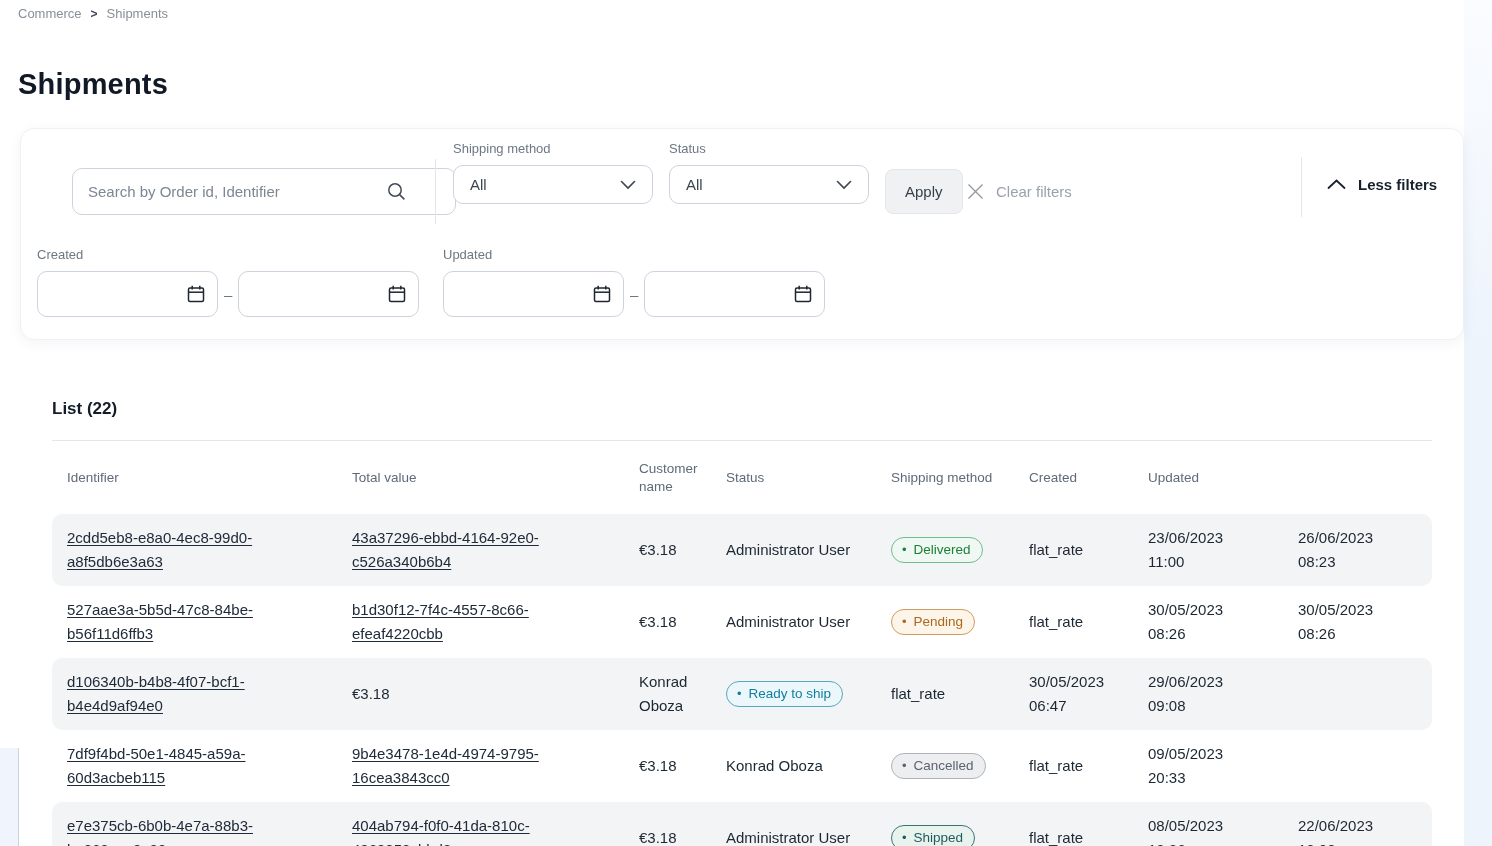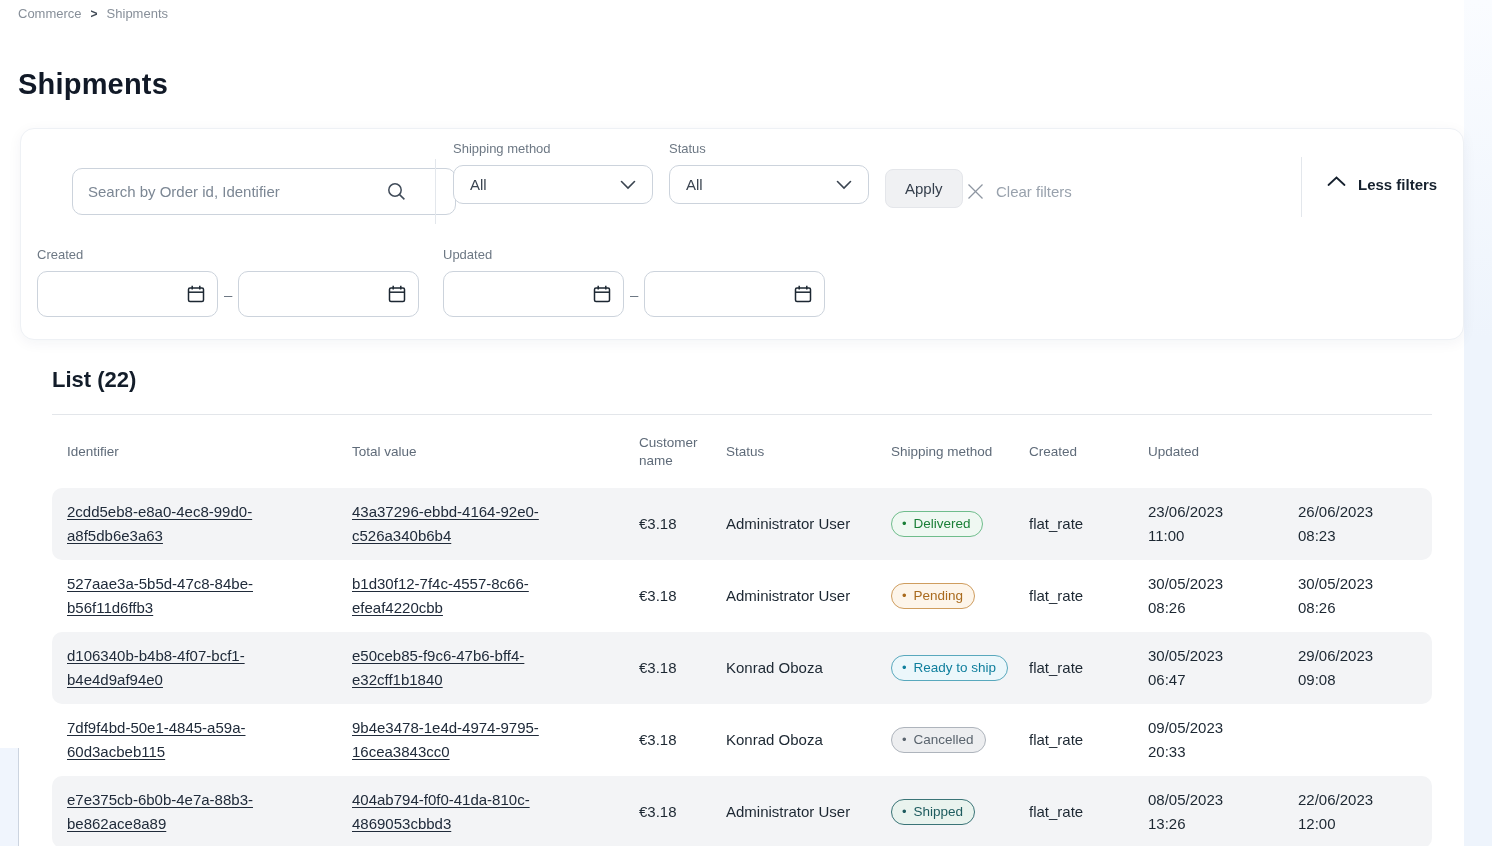--- a/index.html
+++ b/index.html
@@ -46,49 +46,49 @@
   .vd2 { left:1280px; top:28px; height:60px; }
   .select-group { position:absolute; top:12px; }
   .sg-shipping { left:432px; }
   .sg-status { left:648px; }
   .select-box {
     width:200px; height:39px; border:1px solid #ccd3dc; border-radius:10px;
     display:flex; align-items:center; justify-content:space-between;
     padding:0 16px; font-size:15px; color:#3a4450; cursor:pointer; background:#fff;
   }
   .apply-btn {
-    position:absolute; left:864px; top:40px; height:39px; padding:8px 19px;
+    position:absolute; left:864px; top:40px; height:45px; padding:8px 19px;
     background:#f0f1f3; border:1px solid #e4e6ea; border-radius:8px;
     font-size:15px; color:#353f4c; font-family:inherit; cursor:pointer;
   }
   .clear-filters {
     position:absolute; left:945px; top:40px; height:45px;
     display:flex; align-items:center; gap:11px; cursor:pointer;
   }
   .clear-filters span { font-size:15px; color:#99a2ad; }
   .less-filters {
-    position:absolute; left:1306px; top:47px; display:flex; gap:12px;
+    position:absolute; left:1306px; top:47px; display:flex; align-items:center; gap:12px;
     cursor:pointer; font-size:15px; font-weight:700; color:#16212e;
   }
   .date-row { position:absolute; left:16px; top:118px; }
   .date-group { position:absolute; top:0; }
   .dg-created { left:0; }
   .dg-updated { left:406px; }
   .date-pair { display:flex; align-items:center; }
   .date-input-wrap { position:relative; }
   .date-input {
     width:181px; height:46px; border:1px solid #ccd3dc; border-radius:10px;
     padding:0 40px 0 14px; font-size:15px; color:#1c2732; outline:none;
     font-family:inherit; background:#fff;
   }
   .cal-icon { position:absolute; right:12px; top:13px; }
   .dash { color:#6d7884; font-size:15px; margin:0 6px; }
   
   .list-section { position:absolute; left:52px; top:362px; width:1380px; }
-  .list-title { font-size:22px; font-weight:700; color:#131d2a; padding-top:5px; }
+  .list-title { font-size:17px; font-weight:700; color:#131d2a; padding-top:5px;margin-top:32px; }
   .list-rule { height:1px; background:#e3e6ea; margin-top:21px; }
   .grid-row {
     display:grid;
     grid-template-columns:285px 287px 87px 165px 138px 119px 150px 134px;
     align-items:center;
   }
   .thead { height:73px; }
   .thead .th {
     font-size:13.5px; color:#5f6b79; padding-left:15px; line-height:18px;
   }
@@ -278,21 +278,20 @@
             <span>Pending</span>
           </span>
     </div>
     <div class="td">flat_rate</div>
     <div class="td datecell">30/05/2023 08:26</div>
     <div class="td datecell">30/05/2023 08:26</div>
   </div>
 
   <div class="grid-row tr odd">
     <div class="td id-cell"><a href="#">d106340b-b4b8-4f07-bcf1-b4e4d9af94e0</a></div>
-    <div class="td order-cell"><a href="#">e50ceb85-f9c6-47b6-bff4-e32cff1b1840</a></div>
     <div class="td">€3.18</div>
     <div class="td">Konrad Oboza</div>
     <div class="td">
       <span class="badge" style="color: rgb(15, 127, 157); border-color: rgb(88, 168, 189); background: rgb(236, 247, 251);">
             <span class="dot">•</span>
             <span>Ready to ship</span>
           </span>
     </div>
     <div class="td">flat_rate</div>
     <div class="td datecell">30/05/2023 06:47</div>

